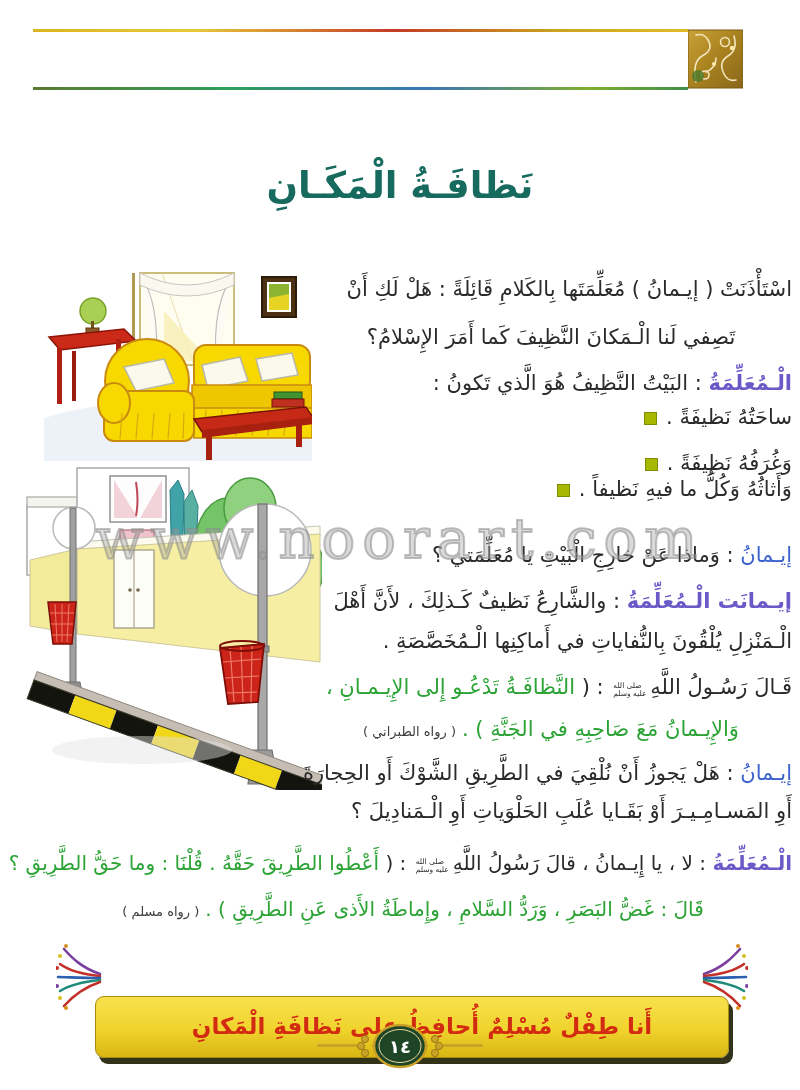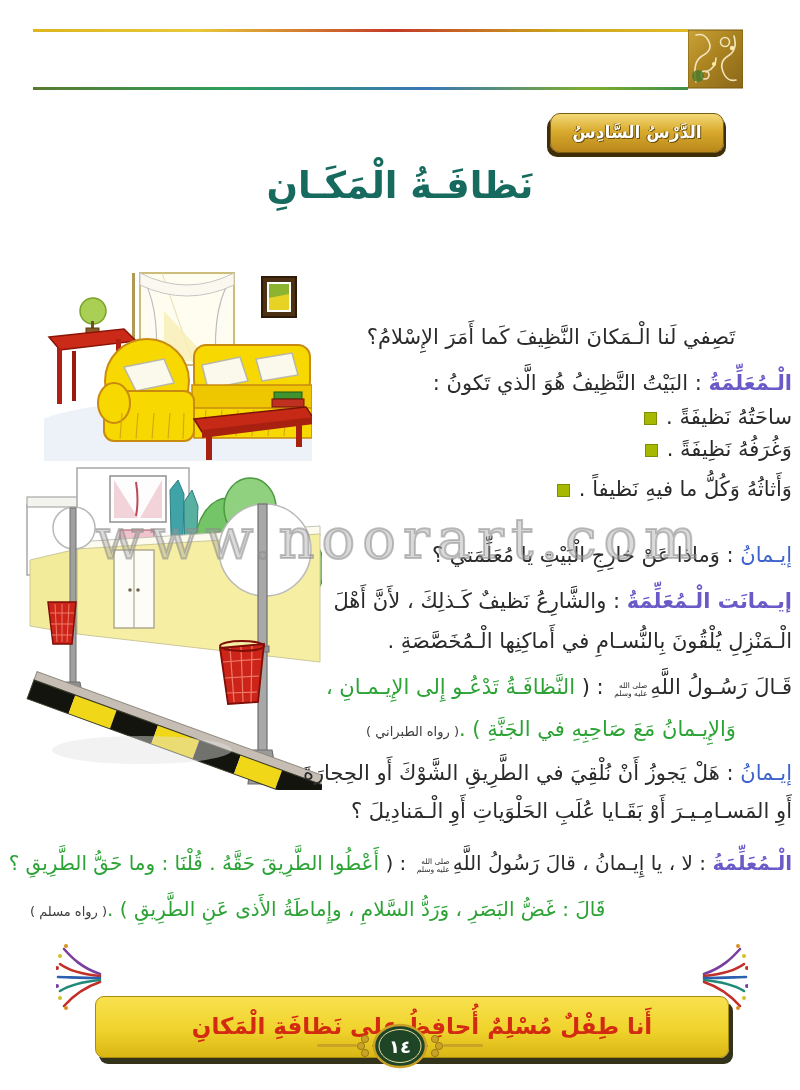--- a/index.html
+++ b/index.html
@@ -30,29 +30,29 @@
     pointer-events:none;}
 
   
   .illus{position:absolute;z-index:1;}
 
   
   .line{position:absolute;right:8px;z-index:4;direction:rtl;text-align:right;
     font-size:21px;color:#2b2b2b;white-space:nowrap;line-height:34px;}
   .col-center{left:310px;right:8px;text-align:center;}
   .full{left:30px;}
-  .full-center{left:30px;right:4px;text-align:left;}
+  .full-center{left:30px;right:4px;text-align:center;}
   .teacher{color:#6a5ac8;font-weight:bold;}
   .iman{color:#3f63cc;font-weight:normal;margin-top:8px;}
   .hadith{color:#2ca335;}
-  .source{font-size:13px;color:#3d3d3d;}
+  .source{font-size:13px;color:#3d3d3d;margin-right:6px;}
   .bullet-square{display:inline-block;width:11px;height:11px;background:#a7b800;
     border:1px solid #7f8d00;margin:0 9px;vertical-align:middle;}
   .saw{display:inline-block;font-size:7.5px;line-height:7.5px;color:#2b2b2b;
-    text-align:right;vertical-align:-2px;margin:16px 3px;white-space:normal;width:34px;}
+    text-align:left;vertical-align:-2px;margin:16px 3px;white-space:normal;width:34px;}
   .saw span{display:block;}
 
   
   .banner{position:absolute;left:95px;top:996px;width:612px;height:60px;
     background:linear-gradient(180deg,#f8e14e 0%,#f0d32c 55%,#d9b614 100%);
     border:1px solid #a88d0c;border-radius:9px;
     box-shadow:4px 6px 0 #33331c;z-index:4;
     color:#d22b12;font-weight:bold;font-size:23px;line-height:58px;text-align:center;
     direction:rtl;padding-left:20px;}
   .burst{position:absolute;top:944px;width:48px;height:66px;z-index:4;}
@@ -83,21 +83,20 @@
       <path d="M46,8 Q50,22 40,28 Q30,34 36,46 Q40,54 48,52"></path>
       <path d="M18,44 Q28,40 28,30"></path>
       <circle cx="37" cy="14" r="4.5"></circle>
       <circle cx="17" cy="47" r="4"></circle>
     </g>
     <circle cx="10" cy="48" r="6" fill="#4f7a2a" opacity="0.85"></circle>
     <circle cx="44" cy="20" r="2.2" fill="#ffe9a8"></circle>
     <circle cx="26" cy="36" r="2" fill="#ffe9a8"></circle>
   </svg>
 
-  <div class="badge">الدَّرْسُ السَّادِسُ</div>
 
   <div class="title">نَظافَـةُ الْمَكَـانِ</div>
 
   <svg class="illus" style="left:44px;top:271px;" width="268" height="190" viewBox="0 0 268 190">
     <ellipse cx="130" cy="172" rx="160" ry="42" fill="#e9eef6" opacity="0.8"></ellipse>
 
     <g>
       <rect x="96" y="2" width="94" height="92" fill="#fffdf0" stroke="#cdbd7c" stroke-width="2"></rect>
       <path d="M118,2 L150,94" stroke="#e8dfae" stroke-width="1"></path>
       <path d="M96,4 Q116,30 112,94" fill="#fcfbf4" stroke="#bdbdbd" stroke-width="1.2"></path>
@@ -242,49 +241,52 @@
       <rect x="176" y="0" width="44" height="20" fill="#14140f"></rect>
       <rect x="220" y="0" width="44" height="20" fill="#f0d818"></rect>
       <rect x="264" y="0" width="44" height="20" fill="#14140f"></rect>
       <rect x="0" y="0" width="308" height="20" fill="none" stroke="#3a3a2a" stroke-width="1"></rect>
     </g>
     <ellipse cx="120" cy="300" rx="90" ry="14" fill="#e2e2e2" opacity="0.45"></ellipse>
   </svg>
 
   <div class="watermark">www.noorart.com</div>
 
+  <div class="line" style="top:272px;">
+    <span>اسْتَأْذَنَتْ ( إيـمانُ ) مُعَلِّمَتَها بِالكَلامِ قَائِلَةً : هَلْ لَكِ أَنْ</span>
+  </div>
 
   <div class="line" style="top:366px;">
     <span class="teacher">الْـمُعَلِّمَةُ</span><span> : البَيْتُ النَّظِيفُ هُوَ الَّذي تَكونُ :</span>
   </div>
 
   <div class="line col-center" style="top:320px;">
     <span>تَصِفي لَنا الْـمَكانَ النَّظِيفَ كَما أَمَرَ الإِسْلامُ؟</span>
   </div>
 
   <div class="line" style="top:400px;">
     <span>ساحَتُهُ نَظيفَةً .</span><span class="bullet-square"></span>
   </div>
-  <div class="line" style="top:432px;">
+  <div class="line" style="top:446px;">
     <span>وَغُرَفُهُ نَظِيفَةً .</span><span class="bullet-square"></span>
   </div>
   <div class="line" style="top:472px;">
     <span>وَأَثاثُهُ وَكُلُّ ما فيهِ نَظيفاً .</span><span class="bullet-square"></span>
   </div>
 
   <div class="line" style="top:538px;">
     <span class="iman">إيـمانُ</span><span> : وَماذا عَنْ خارِجِ الْبَيْتِ يا مُعَلِّمَتي ؟</span>
   </div>
 
   <div class="line" style="top:584px;">
     <span class="teacher">إيـمانَت الْـمُعَلِّمَةُ</span><span> : والشَّارِعُ نَظيفٌ كَـذلِكَ ، لأَنَّ أَهْلَ</span>
   </div>
 
   <div class="line" style="top:624px;">
-    <span>الْـمَنْزِلِ يُلْقُونَ بِالنُّسـامِ في أَماكِنِها الْـمُخَصَّصَةِ .</span>
+    <span>الْـمَنْزِلِ يُلْقُونَ بِالنُّفاياتِ في أَماكِنِها الْـمُخَصَّصَةِ .</span>
   </div>
 
   <div class="line" style="top:666px;">
     <span>قَـالَ رَسُـولُ اللَّهِ</span><span class="saw"><span>صلى الله</span><span>عليه وسلم</span></span><span> : ( </span><span class="hadith">النَّظافَـةُ تَدْعُـو إِلى الإِيـمـانِ ،</span>
   </div>
 
   <div class="line col-center" style="top:712px;">
     <span class="hadith">وَالإِيـمانُ مَعَ صَاحِبِهِ في الجَنَّةِ ) .</span><span class="source">( رواه الطبراني )</span>
   </div>
 

